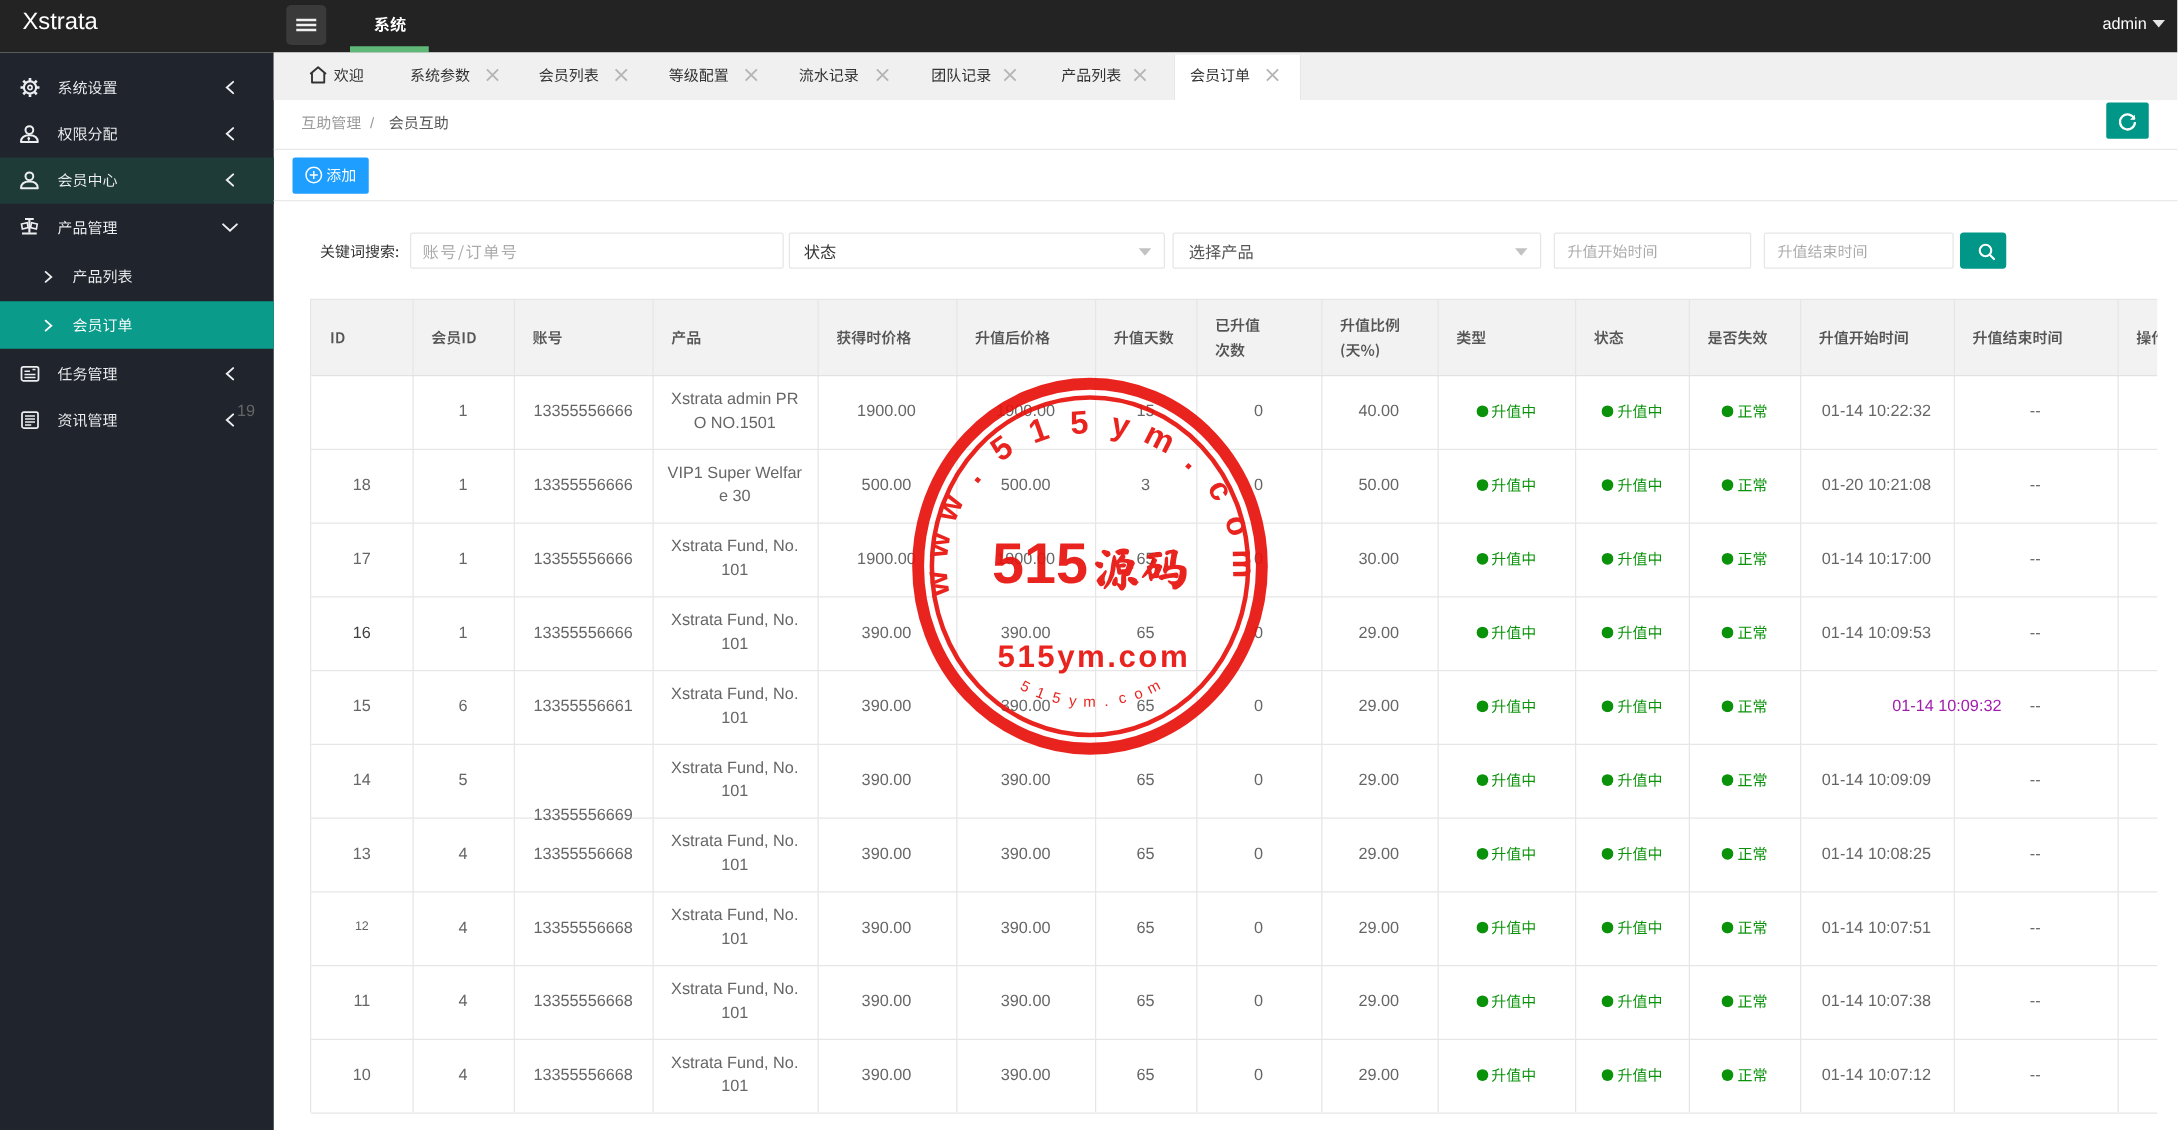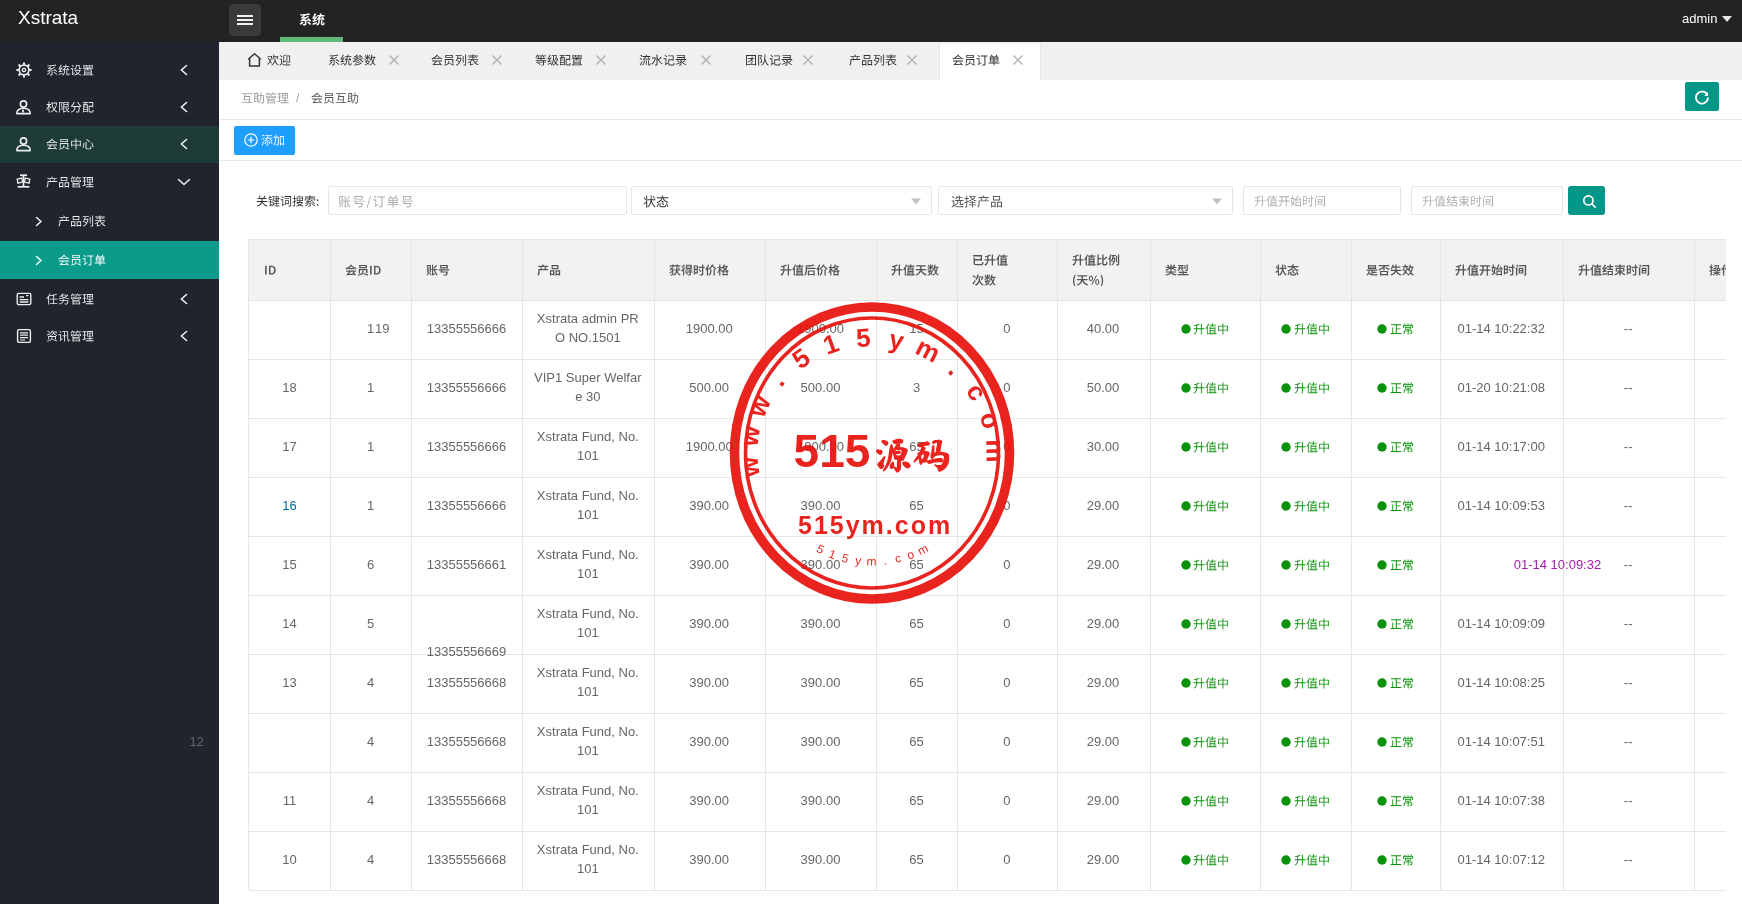--- a/index.html
+++ b/index.html
@@ -286,21 +286,21 @@
 <svg width="0" height="0" style="position:absolute">
       <defs>
         <g id="s1">
           <path fill="#0a930a" d="M3.3 -8.5H4.2V-5.1Q4.2 -4.3 4.1 -3.4Q4 -2.6 3.7 -1.8Q3.4 -1 2.8 -0.3Q2.2 0.4 1.1 1Q1.1 0.9 1 0.8Q0.8 0.6 0.7 0.5Q0.6 0.4 0.5 0.3Q1.5 -0.2 2 -0.9Q2.6 -1.5 2.9 -2.2Q3.2 -2.9 3.2 -3.6Q3.3 -4.4 3.3 -5.1ZM7.9 -9.9H8.8V1H7.9ZM0.6 -5.2H11.4V-4.4H0.6ZM6 -9.9 6.6 -9.2Q5.9 -8.8 5 -8.4Q4 -8.1 3 -7.8Q2 -7.6 1 -7.3Q1 -7.5 0.9 -7.7Q0.8 -7.9 0.7 -8.1Q1.7 -8.3 2.6 -8.6Q3.6 -8.9 4.5 -9.2Q5.4 -9.5 6 -9.9Z M15.9 -8.9H23.1V-8.1H15.9ZM15.4 -0.2H23.5V0.6H15.4ZM16.6 -6.9H22.4V0H21.6V-6.2H17.4V0H16.6ZM17.1 -5.2H21.8V-4.5H17.1ZM17.1 -3.5H22V-2.9H17.1ZM17.1 -1.8H21.8V-1.2H17.1ZM19.2 -10.1 20.1 -10Q20.1 -9.5 19.9 -8.8Q19.8 -8.2 19.7 -7.6Q19.5 -7.1 19.4 -6.6L18.6 -6.7Q18.7 -7.2 18.8 -7.8Q18.9 -8.4 19 -9Q19.1 -9.6 19.2 -10.1ZM15.2 -10.1 16 -9.8Q15.6 -8.8 15.1 -7.8Q14.7 -6.8 14.1 -5.9Q13.5 -5.1 12.9 -4.4Q12.8 -4.5 12.8 -4.7Q12.7 -4.8 12.6 -5Q12.5 -5.2 12.4 -5.3Q12.9 -5.9 13.5 -6.6Q14 -7.4 14.4 -8.3Q14.9 -9.2 15.2 -10.1ZM13.9 -6.9 14.7 -7.8 14.7 -7.8V1H13.9Z M25.2 -7.9H34.8V-2.3H33.9V-7.1H26.1V-2.2H25.2ZM25.6 -3.9H34.4V-3H25.6ZM29.5 -10.1H30.4V0.9H29.5Z"></path>
         </g>
         <g id="s2">
           <path fill="#0a930a" d="M1.1 -9.2H11V-8.3H1.1ZM6.3 -5.1H10.5V-4.2H6.3ZM0.6 -0.5H11.4V0.4H0.6ZM5.8 -8.9H6.8V-0H5.8ZM2.3 -6.1H3.2V0H2.3Z M17.7 -4.2H18.6V1H17.7ZM15.8 -5.9V-4.7H20.3V-5.9ZM14.9 -6.6H21.2V-4H14.9ZM13.8 -3H21.9V-2.2H14.7V0.4H13.8ZM21.4 -3H22.3V-0.5Q22.3 -0.2 22.2 0Q22.1 0.2 21.9 0.3Q21.6 0.4 21.1 0.5Q20.6 0.5 19.9 0.5Q19.9 0.3 19.8 0.1Q19.7 -0.2 19.6 -0.3Q20 -0.3 20.3 -0.3Q20.6 -0.3 20.8 -0.3Q21.1 -0.3 21.2 -0.3Q21.3 -0.3 21.4 -0.4Q21.4 -0.4 21.4 -0.5ZM17.6 -10.1H18.5V-7.9H17.6ZM13 -8.2H23.1V-5.6H22.2V-7.4H13.9V-5.6H13ZM14 -9.6 14.8 -10Q15.1 -9.6 15.4 -9.3Q15.7 -8.9 15.8 -8.6L15 -8.2Q14.9 -8.5 14.6 -8.9Q14.3 -9.3 14 -9.6ZM21.2 -10 22.1 -9.7Q21.8 -9.3 21.5 -8.9Q21.1 -8.5 20.9 -8.2L20.1 -8.5Q20.3 -8.7 20.5 -9Q20.7 -9.2 20.9 -9.5Q21 -9.8 21.2 -10Z"></path>
         </g>
       </defs>
     </svg>
-<div style="position:absolute;left:289.5px;top:320.6px;width:200px;margin-left:-100px;text-align:right;font-size:13px;color:#666;line-height:16px;white-space:nowrap">19</div>
+<div style="position:absolute;left:289.5px;top:320.6px;width:200px;margin-left:-100px;text-align:left;font-size:13px;color:#666;line-height:16px;white-space:nowrap">19</div>
 <div style="position:absolute;left:370.5px;top:320.6px;width:200px;margin-left:-100px;text-align:center;font-size:13px;color:#666;line-height:16px;white-space:nowrap">1</div>
 <div style="position:absolute;left:466.5px;top:320.6px;width:200px;margin-left:-100px;text-align:center;font-size:13px;color:#666;line-height:16px;white-space:nowrap">13355556666</div>
 <div style="position:absolute;left:587.8px;top:311.1px;width:200px;margin-left:-100px;text-align:center;font-size:13px;color:#666;line-height:16px;white-space:nowrap">Xstrata admin PR</div>
 <div style="position:absolute;left:587.8px;top:330.1px;width:200px;margin-left:-100px;text-align:center;font-size:13px;color:#666;line-height:16px;white-space:nowrap">O NO.1501</div>
 <div style="position:absolute;left:709.2px;top:320.6px;width:200px;margin-left:-100px;text-align:center;font-size:13px;color:#666;line-height:16px;white-space:nowrap">1900.00</div>
 <div style="position:absolute;left:820.5px;top:320.6px;width:200px;margin-left:-100px;text-align:center;font-size:13px;color:#666;line-height:16px;white-space:nowrap">1900.00</div>
 <div style="position:absolute;left:916.5px;top:320.6px;width:200px;margin-left:-100px;text-align:center;font-size:13px;color:#666;line-height:16px;white-space:nowrap">15</div>
 <div style="position:absolute;left:1006.8px;top:320.6px;width:200px;margin-left:-100px;text-align:center;font-size:13px;color:#666;line-height:16px;white-space:nowrap">0</div>
 <div style="position:absolute;left:1103.0px;top:320.6px;width:200px;margin-left:-100px;text-align:center;font-size:13px;color:#666;line-height:16px;white-space:nowrap">40.00</div>
 <svg style="position:absolute;left:1180.5px;top:324.0px" width="10" height="10">
@@ -376,21 +376,21 @@
       <use href="#s1"></use>
     </svg>
 <svg style="position:absolute;left:1377.1px;top:442.0px" width="10" height="10">
       <circle cx="5" cy="5" r="4.7" fill="#0a930a"></circle>
     </svg>
     <svg style="position:absolute;left:1389.5px;top:441.0px" width="26" height="12" viewBox="0 -10.56 26 12">
       <use href="#s2"></use>
     </svg>
 <div style="position:absolute;left:1501.2px;top:438.6px;width:200px;margin-left:-100px;text-align:center;font-size:13px;color:#666;line-height:16px;white-space:nowrap">01-14 10:17:00</div>
 <div style="position:absolute;left:1628.2px;top:438.6px;width:200px;margin-left:-100px;text-align:center;font-size:13px;color:#666;line-height:16px;white-space:nowrap">--</div>
-<div style="position:absolute;left:289.5px;top:497.6px;width:200px;margin-left:-100px;text-align:center;font-size:13px;color:#0369a1;line-height:16px;white-space:nowrap">16</div>
+<div style="position:absolute;left:289.5px;top:497.6px;width:200px;margin-left:-100px;text-align:center;font-size:13px;color:#404040;line-height:16px;white-space:nowrap">16</div>
 <div style="position:absolute;left:370.5px;top:497.6px;width:200px;margin-left:-100px;text-align:center;font-size:13px;color:#666;line-height:16px;white-space:nowrap">1</div>
 <div style="position:absolute;left:466.5px;top:497.6px;width:200px;margin-left:-100px;text-align:center;font-size:13px;color:#666;line-height:16px;white-space:nowrap">13355556666</div>
 <div style="position:absolute;left:587.8px;top:488.1px;width:200px;margin-left:-100px;text-align:center;font-size:13px;color:#666;line-height:16px;white-space:nowrap">Xstrata Fund, No.</div>
 <div style="position:absolute;left:587.8px;top:507.1px;width:200px;margin-left:-100px;text-align:center;font-size:13px;color:#666;line-height:16px;white-space:nowrap">101</div>
 <div style="position:absolute;left:709.2px;top:497.6px;width:200px;margin-left:-100px;text-align:center;font-size:13px;color:#666;line-height:16px;white-space:nowrap">390.00</div>
 <div style="position:absolute;left:820.5px;top:497.6px;width:200px;margin-left:-100px;text-align:center;font-size:13px;color:#666;line-height:16px;white-space:nowrap">390.00</div>
 <div style="position:absolute;left:916.5px;top:497.6px;width:200px;margin-left:-100px;text-align:center;font-size:13px;color:#666;line-height:16px;white-space:nowrap">65</div>
 <div style="position:absolute;left:1006.8px;top:497.6px;width:200px;margin-left:-100px;text-align:center;font-size:13px;color:#666;line-height:16px;white-space:nowrap">0</div>
 <div style="position:absolute;left:1103.0px;top:497.6px;width:200px;margin-left:-100px;text-align:center;font-size:13px;color:#666;line-height:16px;white-space:nowrap">29.00</div>
 <svg style="position:absolute;left:1180.5px;top:501.0px" width="10" height="10">
@@ -496,21 +496,21 @@
       <use href="#s1"></use>
     </svg>
 <svg style="position:absolute;left:1377.1px;top:678.0px" width="10" height="10">
       <circle cx="5" cy="5" r="4.7" fill="#0a930a"></circle>
     </svg>
     <svg style="position:absolute;left:1389.5px;top:677.0px" width="26" height="12" viewBox="0 -10.56 26 12">
       <use href="#s2"></use>
     </svg>
 <div style="position:absolute;left:1501.2px;top:674.5px;width:200px;margin-left:-100px;text-align:center;font-size:13px;color:#666;line-height:16px;white-space:nowrap">01-14 10:08:25</div>
 <div style="position:absolute;left:1628.2px;top:674.5px;width:200px;margin-left:-100px;text-align:center;font-size:13px;color:#666;line-height:16px;white-space:nowrap">--</div>
-<div style="position:absolute;left:289.5px;top:733.5px;width:200px;margin-left:-100px;font-size:13px;color:#666;line-height:16px;white-space:nowrap">12</div>
+<div style="position:absolute;left:289.5px;top:733.5px;width:200px;margin-left:-100px;text-align:center;font-size:10px;color:#666;line-height:16px;white-space:nowrap">12</div>
 <div style="position:absolute;left:370.5px;top:733.5px;width:200px;margin-left:-100px;text-align:center;font-size:13px;color:#666;line-height:16px;white-space:nowrap">4</div>
 <div style="position:absolute;left:466.5px;top:733.5px;width:200px;margin-left:-100px;text-align:center;font-size:13px;color:#666;line-height:16px;white-space:nowrap">13355556668</div>
 <div style="position:absolute;left:587.8px;top:724.0px;width:200px;margin-left:-100px;text-align:center;font-size:13px;color:#666;line-height:16px;white-space:nowrap">Xstrata Fund, No.</div>
 <div style="position:absolute;left:587.8px;top:743.0px;width:200px;margin-left:-100px;text-align:center;font-size:13px;color:#666;line-height:16px;white-space:nowrap">101</div>
 <div style="position:absolute;left:709.2px;top:733.5px;width:200px;margin-left:-100px;text-align:center;font-size:13px;color:#666;line-height:16px;white-space:nowrap">390.00</div>
 <div style="position:absolute;left:820.5px;top:733.5px;width:200px;margin-left:-100px;text-align:center;font-size:13px;color:#666;line-height:16px;white-space:nowrap">390.00</div>
 <div style="position:absolute;left:916.5px;top:733.5px;width:200px;margin-left:-100px;text-align:center;font-size:13px;color:#666;line-height:16px;white-space:nowrap">65</div>
 <div style="position:absolute;left:1006.8px;top:733.5px;width:200px;margin-left:-100px;text-align:center;font-size:13px;color:#666;line-height:16px;white-space:nowrap">0</div>
 <div style="position:absolute;left:1103.0px;top:733.5px;width:200px;margin-left:-100px;text-align:center;font-size:13px;color:#666;line-height:16px;white-space:nowrap">29.00</div>
 <svg style="position:absolute;left:1180.5px;top:737.0px" width="10" height="10">

